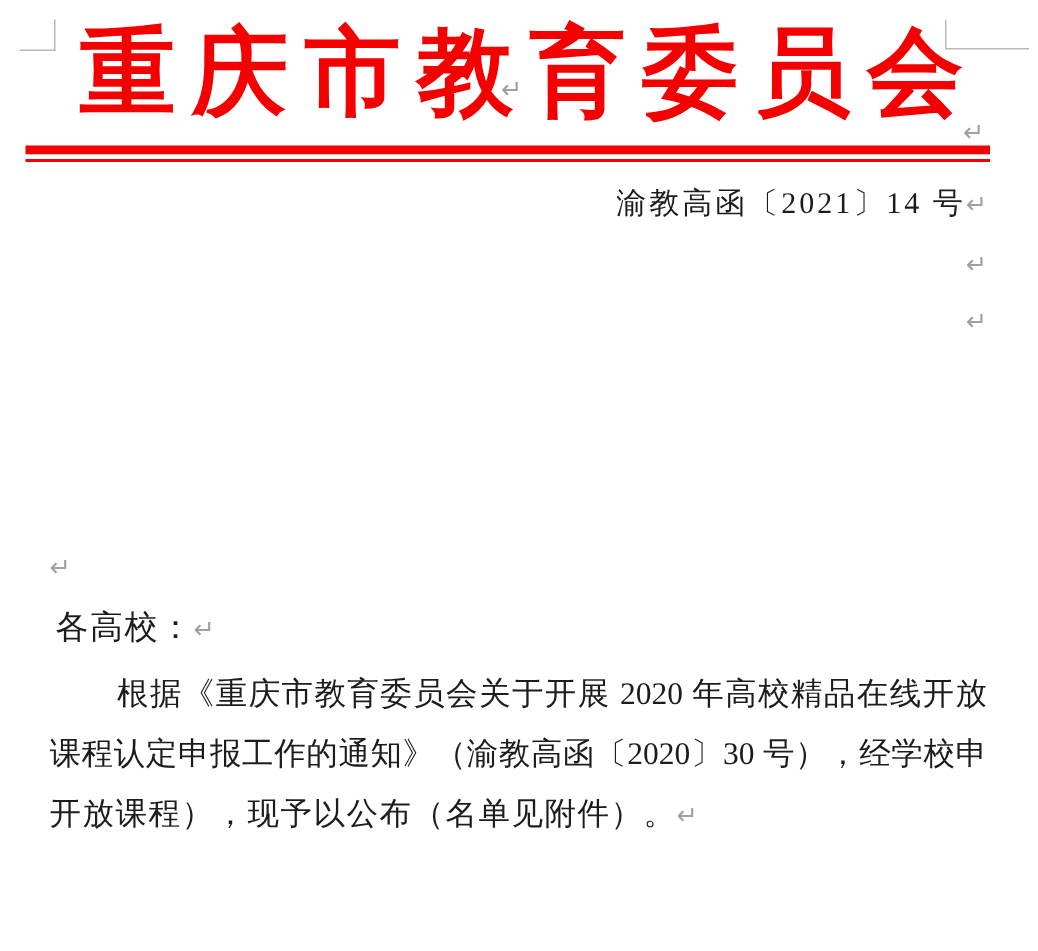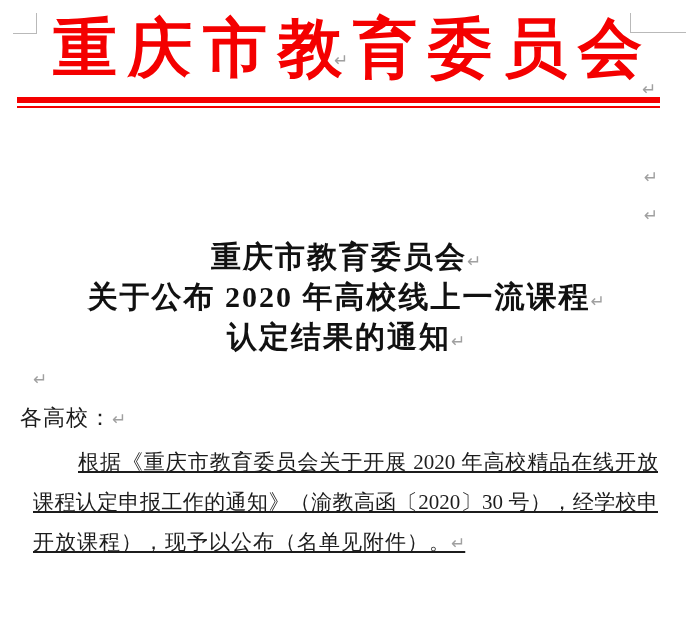--- a/index.html
+++ b/index.html
@@ -37,25 +37,25 @@
     font-size:20px;letter-spacing:2px;line-height:28px;white-space:nowrap;
   }
   .empty-r{position:absolute;left:0;right:34px;text-align:right;line-height:1;}
   .empty-r1{top:169px;}
   .empty-r2{top:207px;}
   
   .title{position:absolute;left:0;right:0;top:237px;text-align:center;
     font-size:30px;font-weight:bold;letter-spacing:2px;color:#111;}
   .title .tline{height:40px;line-height:40px;white-space:nowrap;}
   
-  .salutation{position:absolute;left:20px;top:403px;font-size:22px;
+  .salutation{position:absolute;left:37px;top:403px;font-size:22px;
     line-height:30px;letter-spacing:1px;white-space:nowrap;}
   .bodytext{position:absolute;left:33px;width:625px;top:442px;
     font-size:21px;line-height:40px;}
-  .bline{height:40px;overflow:hidden;text-decoration:underline;}
+  .bline{height:40px;overflow:hidden;}
   .just{text-align:justify;text-align-last:justify;}
   .indent{text-indent:45px;}
   .last{letter-spacing:1px;}
 </style>
 </head>
 <body>
 
 <div class="page">
 
   <div class="crop crop-tl"></div>
@@ -64,39 +64,31 @@
   <div class="agency">重庆市教育委员会</div>
   <span class="pmark pm-abs pm-header">↵</span>
 
   <span class="pmark pm-abs pm-line-end">↵</span>
   <div class="redline">
     <div class="thick"></div>
     <div class="gap"></div>
     <div class="thin"></div>
   </div>
 
+  <div class="docnum">
+    <span>渝教高函〔2021〕14 号</span><span class="pmark">↵</span>
+  </div>
 
   <div class="empty-r empty-r1">
     <span class="pmark">↵</span>
   </div>
   <div class="empty-r empty-r2">
     <span class="pmark">↵</span>
   </div>
 
-  <div class="title">
-    <div class="tline">
-      <span>重庆市教育委员会</span><span class="pmark">↵</span>
-    </div>
-    <div class="tline">
-      <span>关于公布 2020 年高校线上一流课程</span><span class="pmark">↵</span>
-    </div>
-    <div class="tline">
-      <span>认定结果的通知</span><span class="pmark">↵</span>
-    </div>
-  </div>
 
   <span class="pmark pm-abs pm-empty-left">↵</span>
 
   <div class="salutation">
     <span>各高校：</span><span class="pmark">↵</span>
   </div>
 
   <div class="bodytext">
     <div class="bline just indent">根据《重庆市教育委员会关于开展 2020 年高校精品在线开放</div>
     <div class="bline just">课程认定申报工作的通知》（渝教高函〔2020〕30 号），经学校申</div>

